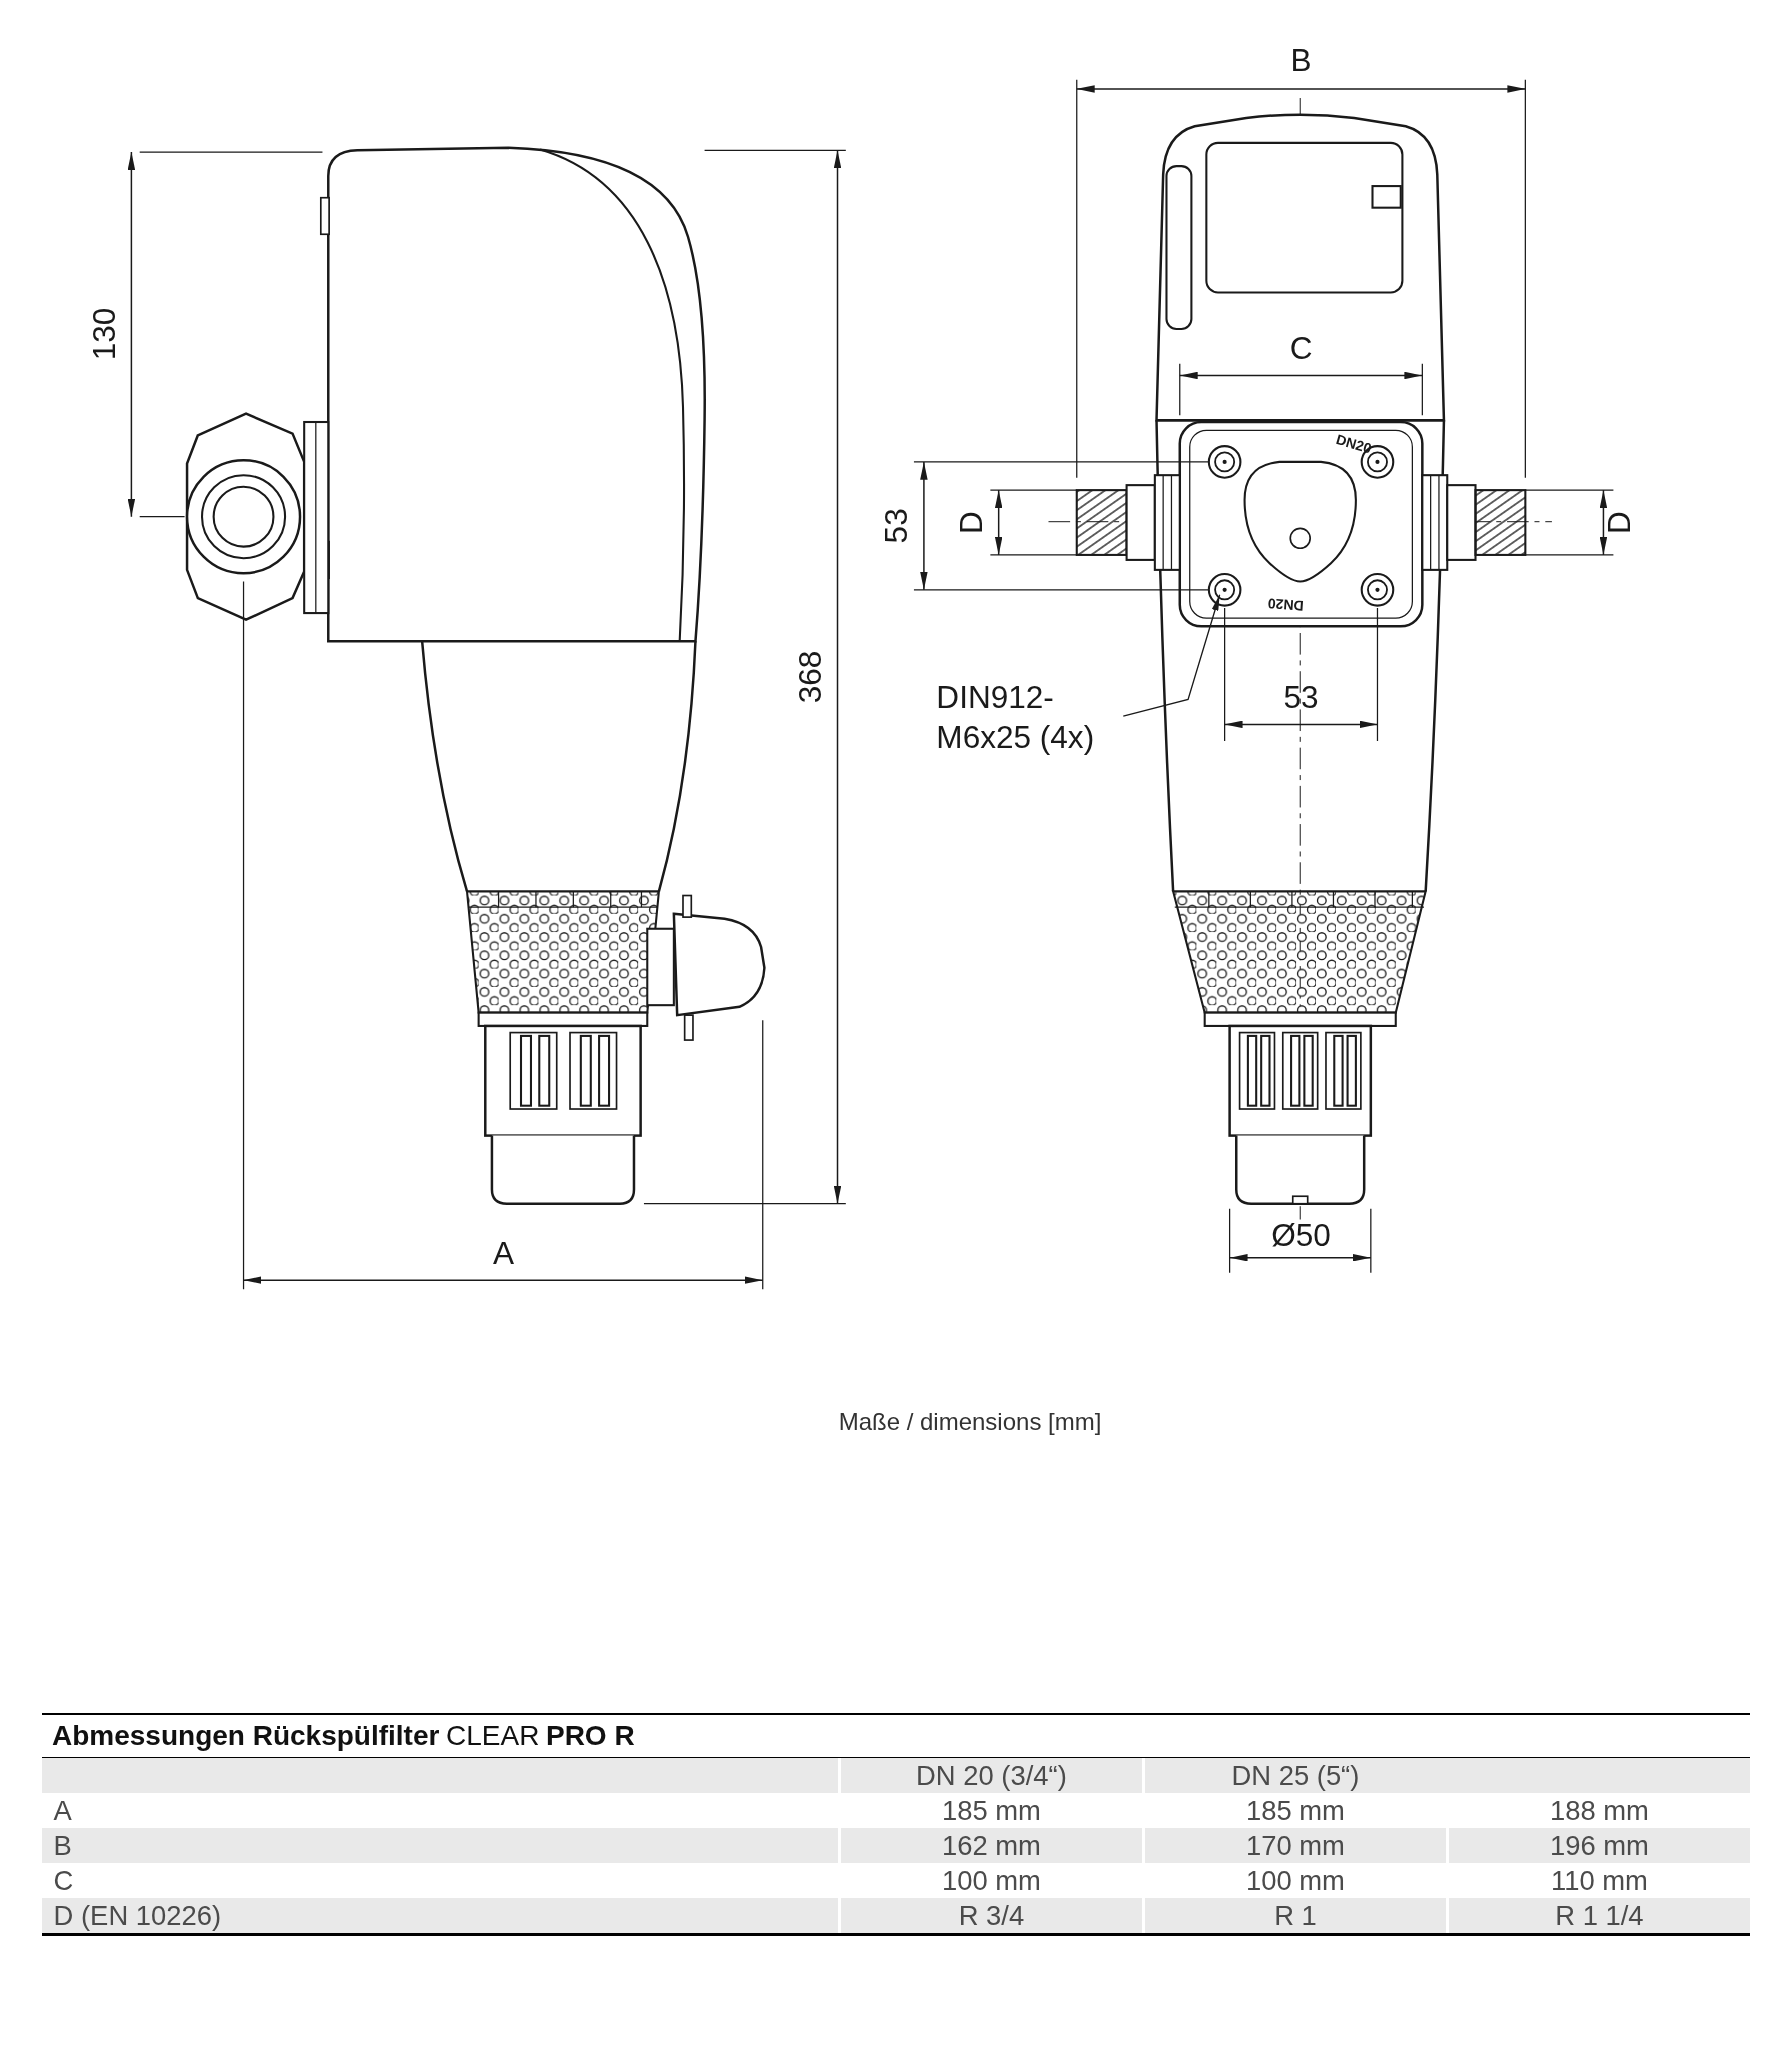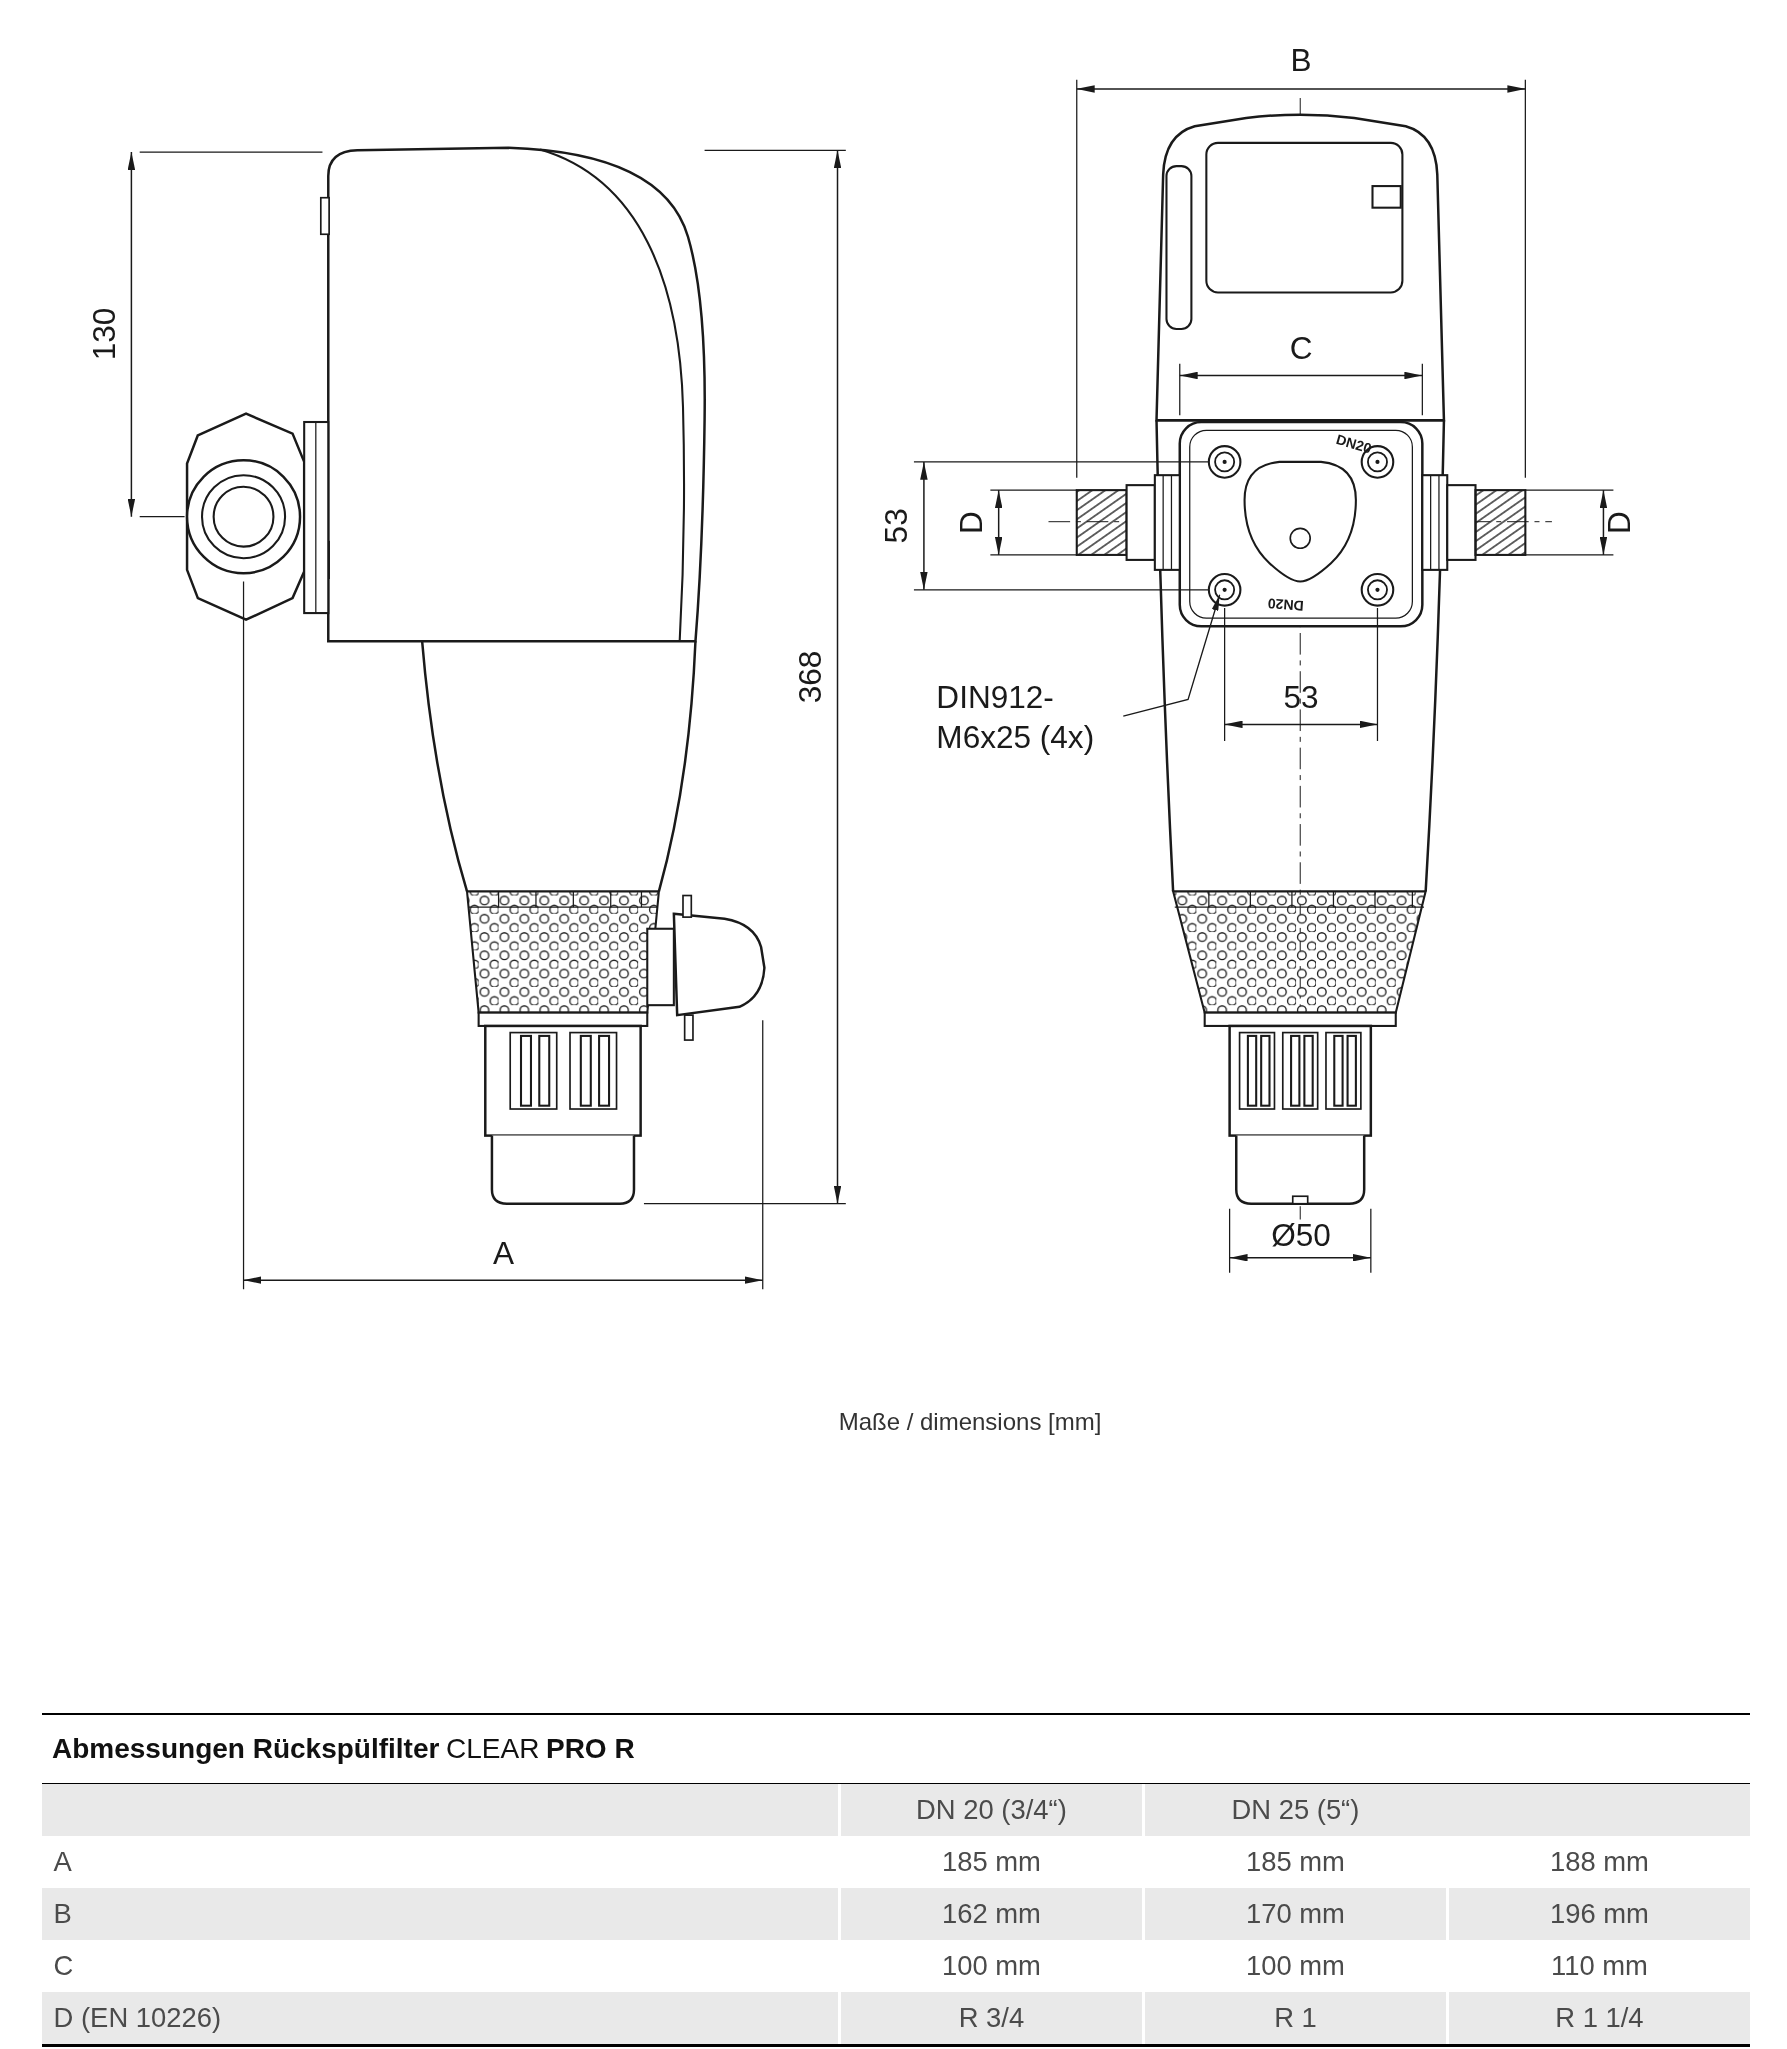--- a/index.html
+++ b/index.html
@@ -4,25 +4,25 @@
 <style>
   *{box-sizing:border-box}
   body{margin:0;background:#fff;font-family:"Liberation Sans",sans-serif}
   .page{position:relative;width:1788px;height:2049px;background:#fff;overflow:hidden}
   svg.drawing{position:absolute;top:0;left:0}
   svg text{font-family:"Liberation Sans",sans-serif;font-size:38px;fill:#1a1a1a}
   svg text.small{font-size:17px;font-weight:bold}
   .caption{position:absolute;top:1408px;left:970px;transform:translateX(-50%);
            font-size:24px;color:#333;white-space:nowrap}
   .dimtable{position:absolute;top:1713px;left:42px;width:1708px;border-bottom:3.3px solid #000;background:#fff}
-  .t-title{height:71px;display:flex;align-items:center;padding-left:10px;
+  .t-title{height:45px;display:flex;align-items:center;padding-left:10px;
            border-top:2.5px solid #000;border-bottom:1.7px solid #000;
            font-size:28px;font-weight:700;color:#111}
   .t-title .brand{font-weight:400;margin:0 6.6px 0 6.6px}
-  .trow{display:grid;grid-template-columns:46.6% 17.8% 17.8% 17.8%;height:52px}
+  .trow{display:grid;grid-template-columns:46.6% 17.8% 17.8% 17.8%;height:35px}
   .trow.gray{background:#e9e9e9}
   .cell{display:flex;align-items:center;font-size:27.4px;color:#4b4b4b;overflow:hidden}
   .cell.label{padding-left:11.6px}
   .cell.val{justify-content:center;border-left:3.3px solid #fff}
 </style>
 </head>
 <body>
 
 <div class="page">
 

